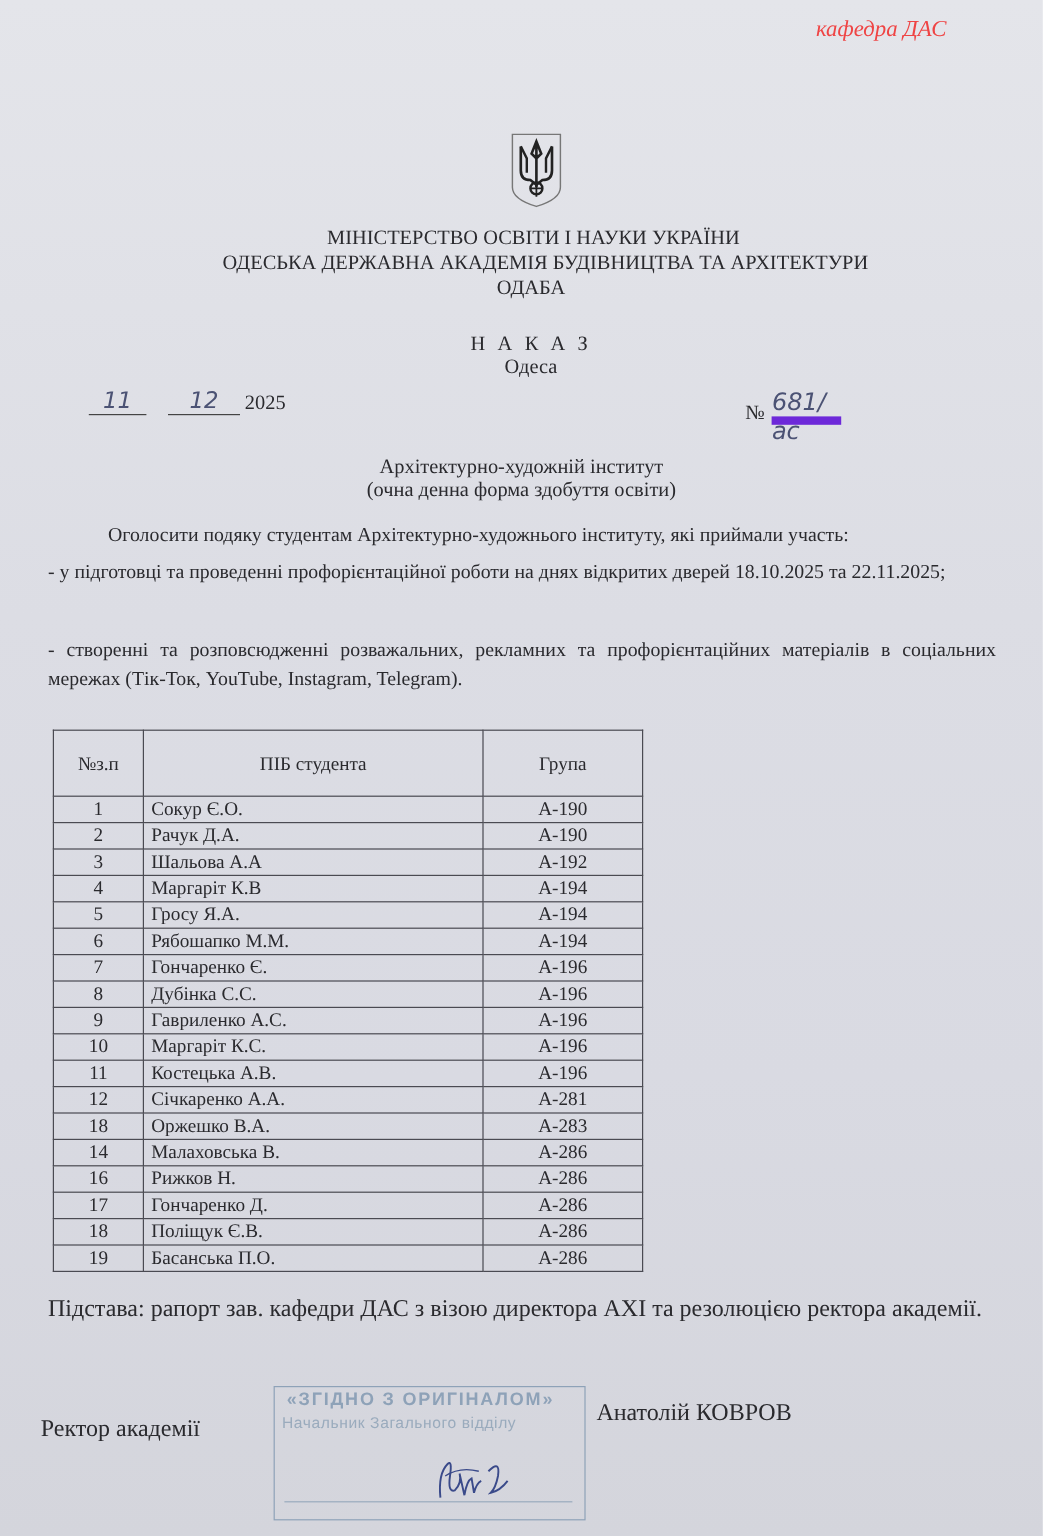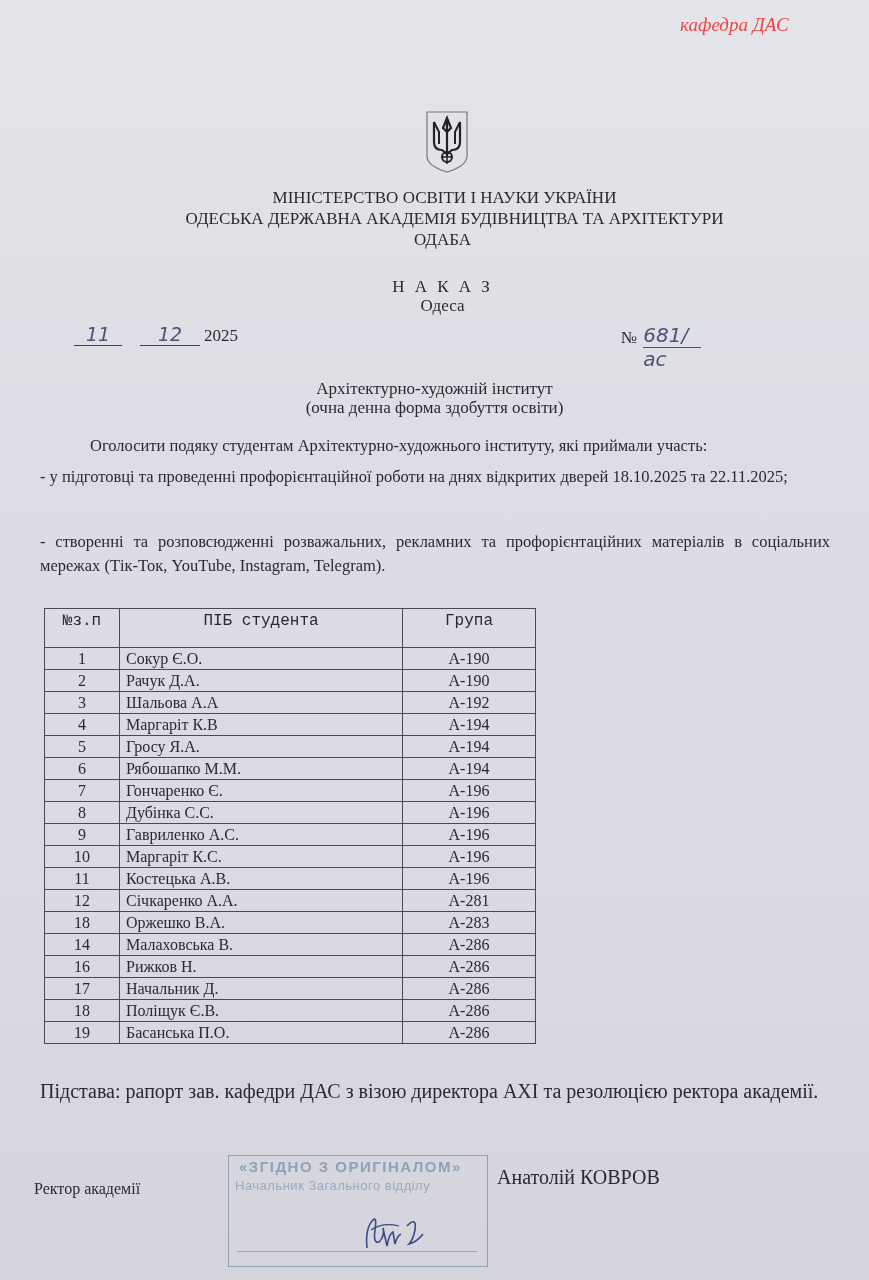--- a/index.html
+++ b/index.html
@@ -19,38 +19,38 @@
     .abbr { top: 230px; left: 8px; }
     .order-title { top: 277px; left: 8px; letter-spacing: 3px; }
     .city { top: 296px; left: 8px; }
     .date-row { top: 323px; left: 74px; font-size: 17px; display: flex; align-items: flex-end; }
     .date-field { border-bottom: 1px solid #444; display: inline-block; text-align: center; height: 22px; }
     .date-day { width: 48px; }
     .date-month { width: 60px; margin-left: 18px; }
     .date-field span { font-size: 19px; color: #4b5274; font-style: italic; font-family: "DejaVu Sans", sans-serif; }
     .date-year { margin-left: 4px; }
     .num-row { top: 323px; left: 621px; font-size: 17px; display: flex; align-items: flex-end; }
-    .num-field { border-bottom: 1px solid #6d28d9; margin-left: 6px; width: 58px; height: 24px; }
+    .num-field { border-bottom: 7px solid #6d28d9; margin-left: 6px; width: 58px; height: 24px; }
     .num-field span { font-size: 20px; color: #4b5274; font-style: italic; font-family: "DejaVu Sans", sans-serif; }
     .institute { top: 379px; }
     .form-study { top: 398px; }
     .para { left: 40px; width: 790px; font-size: 16.5px; line-height: 24px; }
     .p-intro { top: 434px; left: 90px; }
     .p-bullet1 { top: 465px; text-align: justify; text-align-last: left; }
     .p-bullet2 { top: 530px; text-align: justify; text-align-last: left; }
     .table-wrap { top: 608px; left: 44px; }
     table { border-collapse: collapse; font-size: 16px; }
     th, td { border: 1px solid #4a4a52; padding: 0 6px; height: 21px; line-height: 21px; font-weight: normal; }
-    th { height: 36px; vertical-align: top; padding-top: 2px; font-family: Liberation Mono, monospace; }
+    th { height: 36px; vertical-align: top; padding-top: 18px; }
     .col-num { width: 62px; text-align: center; }
     .col-name { width: 270px; text-align: left; }
     .col-name-h { text-align: center; }
     .col-group { width: 120px; text-align: center; }
     .basis { top: 1060px; left: 40px; font-size: 20px; margin-top: 20px; }
-    .rector-label { top: 1180px; left: 34px; font-size: 16px; }
+    .rector-label { top: 1180px; left: 34px; font-size: 20px; }
     .rector-name { top: 1166px; left: 497px; font-size: 20px; }
     .stamp {
       top: 1155px; left: 213px; width: 258px; height: 110px;
       border: 1.5px solid #8ea2b8; color: #8ea2b8;
       font-family: "Liberation Sans", sans-serif;
       margin-left: 15px;
     }
     .stamp-title { position: absolute; top: 2px; left: 10px; font-size: 15px; font-weight: bold; letter-spacing: 1.5px; }
     .stamp-sub { position: absolute; top: 22px; left: 6px; font-size: 13px; letter-spacing: 0.5px; color: #9aabbd; }
     .stamp-line { position: absolute; top: 95px; left: 8px; width: 240px; border-bottom: 1px solid #9aabbd; }
@@ -174,21 +174,21 @@
           <td class="col-name">Малаховська В.</td>
           <td class="col-group">А-286</td>
         </tr>
       <tr>
           <td class="col-num">16</td>
           <td class="col-name">Рижков Н.</td>
           <td class="col-group">А-286</td>
         </tr>
       <tr>
           <td class="col-num">17</td>
-          <td class="col-name">Начальник Д.</td>
+          <td class="col-name">Гончаренко Д.</td>
           <td class="col-group">А-286</td>
         </tr>
       <tr>
           <td class="col-num">18</td>
           <td class="col-name">Поліщук Є.В.</td>
           <td class="col-group">А-286</td>
         </tr>
       <tr>
           <td class="col-num">19</td>
           <td class="col-name">Басанська П.О.</td>

